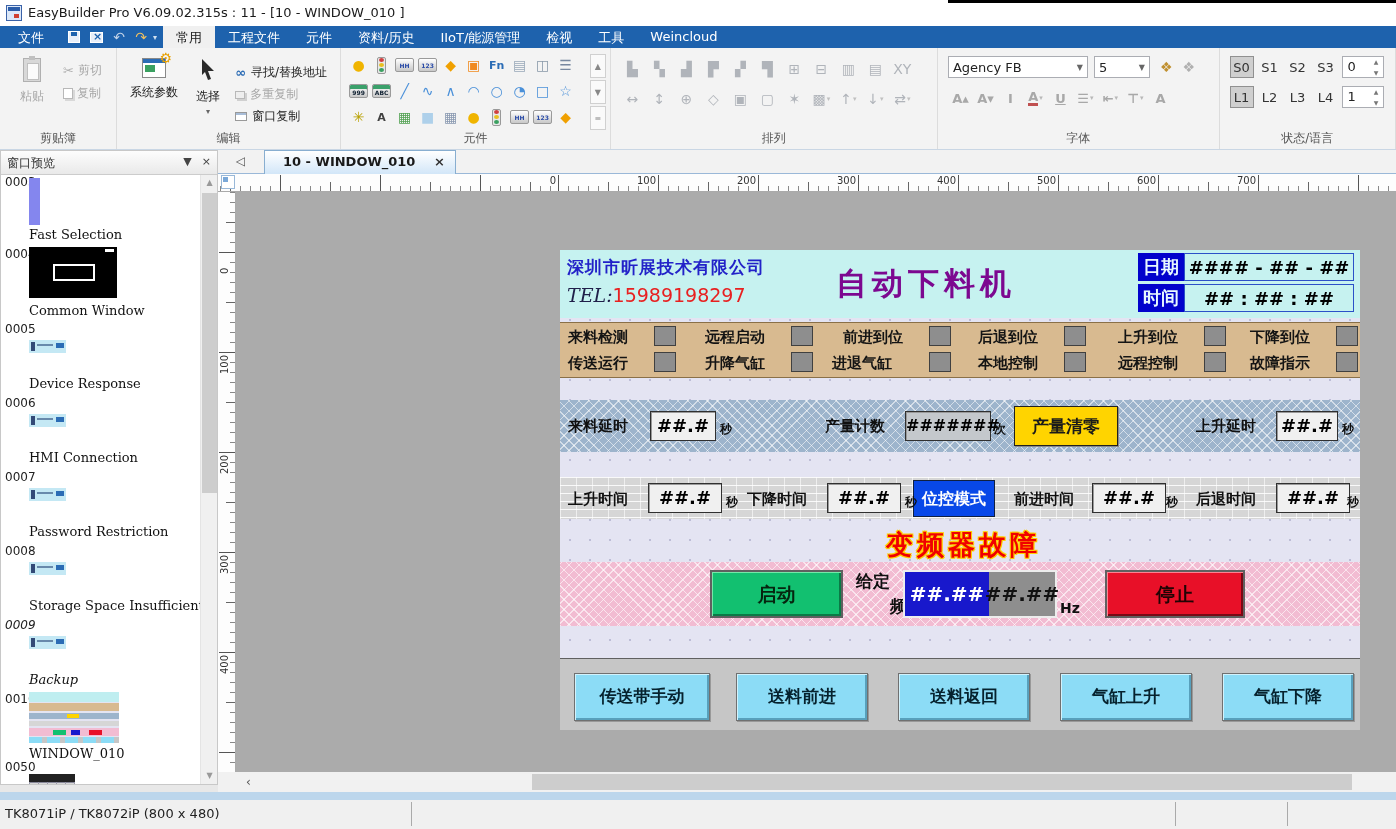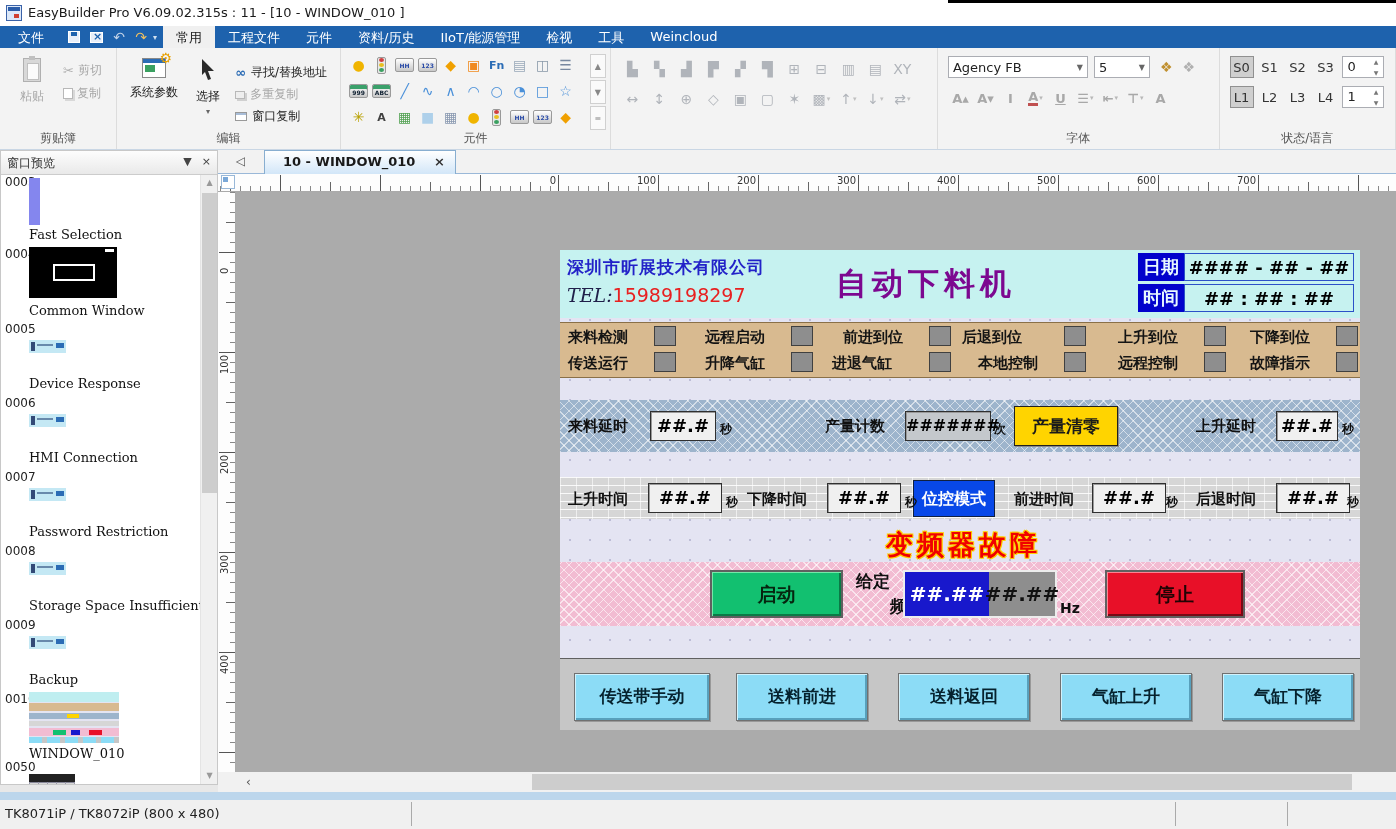--- a/index.html
+++ b/index.html
@@ -522,20 +522,21 @@
           </div>
           <div class="arr-chip">
             <span>↓</span>
             <span class="dd">▾</span>
           </div>
           <div class="arr-chip">
             <span>⇄</span>
             <span class="dd">▾</span>
           </div>
         </div>
+      <div class="rg-label">排列</div>
     </div>
 
     <div class="rgroup rg-font">
       <div class="font-row1">
         <div class="combo combo-family">
           <span>Agency FB</span>
             <span class="dd">▼</span>
         </div>
         <div class="combo combo-size">
           <span>5</span>
@@ -633,21 +634,21 @@
           <div class="sb-item" style="height: 74px;">
             <span class="sb-num">0007</span>
             <div class="thumb t-strip"></div>
             <span class="sb-caption" style="top: 54px;">Password Restriction</span>
           </div>
           <div class="sb-item" style="height: 74px;">
             <span class="sb-num">0008</span>
             <div class="thumb t-strip"></div>
             <span class="sb-caption" style="top: 54px;">Storage Space Insufficient</span>
           </div>
-          <div class="sb-item" style="height: 74px;">
+          <div class="sb-item" style="height: 74px; font-style: italic;">
             <span class="sb-num">0009</span>
             <div class="thumb t-strip"></div>
             <span class="sb-caption" style="top: 54px;">Backup</span>
           </div>
           <div class="sb-item" style="height: 68px;">
             <span class="sb-num">0010</span>
             <div class="thumb t-win010"></div>
             <span class="sb-caption" style="top: 54px;">WINDOW_010</span>
           </div>
           <div class="sb-item" style="height: 77px;">
@@ -708,21 +709,21 @@
           </div>
         </div>
 
         <div class="band" id="hmi-status">
             <span class="st-label" style="left: 8px; top: 5px;">来料检测</span>
             <div class="st-lamp" style="left: 94px; top: 3px;"></div>
             <span class="st-label" style="left: 145px; top: 5px;">远程启动</span>
             <div class="st-lamp" style="left: 231px; top: 3px;"></div>
             <span class="st-label" style="left: 283px; top: 5px;">前进到位</span>
             <div class="st-lamp" style="left: 369px; top: 3px;"></div>
-            <span class="st-label" style="left: 402px; top: 5px;">后退到位</span>
+            <span class="st-label" style="left: 418px; top: 5px;">后退到位</span>
             <div class="st-lamp" style="left: 504px; top: 3px;"></div>
             <span class="st-label" style="left: 558px; top: 5px;">上升到位</span>
             <div class="st-lamp" style="left: 644px; top: 3px;"></div>
             <span class="st-label" style="left: 690px; top: 5px;">下降到位</span>
             <div class="st-lamp" style="left: 776px; top: 3px;"></div>
             <span class="st-label" style="left: 8px; top: 31px;">传送运行</span>
             <div class="st-lamp" style="left: 94px; top: 29px;"></div>
             <span class="st-label" style="left: 145px; top: 31px;">升降气缸</span>
             <div class="st-lamp" style="left: 231px; top: 29px;"></div>
             <span class="st-label" style="left: 272px; top: 31px;">进退气缸</span>

